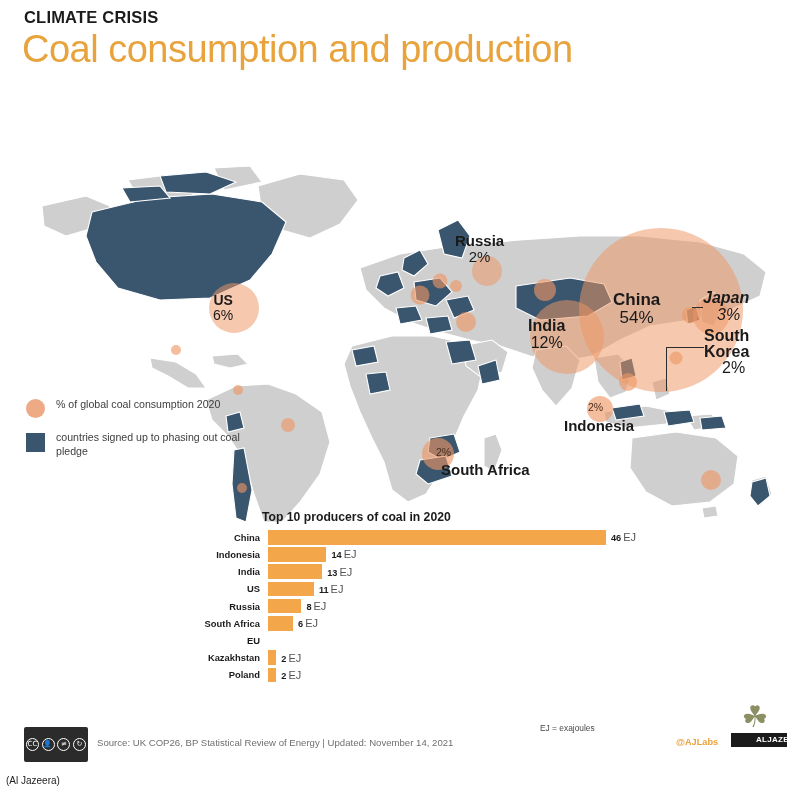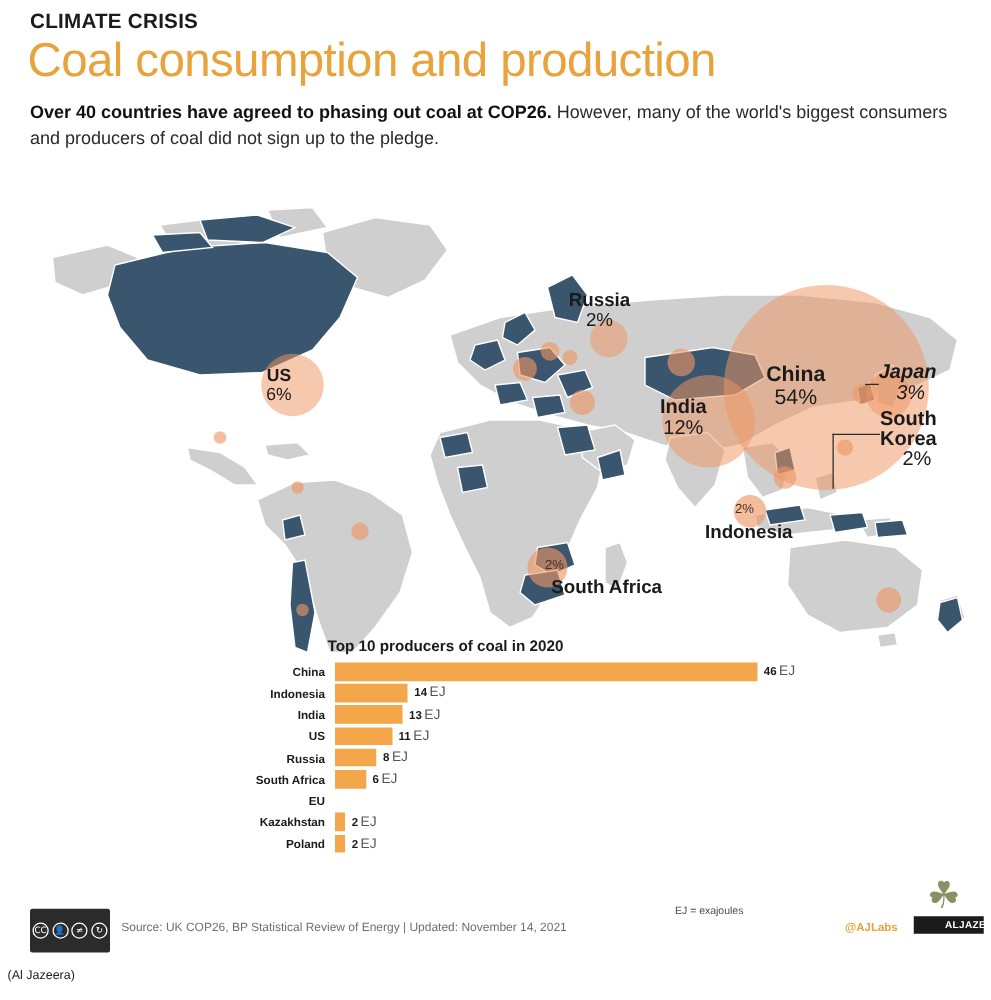--- a/index.html
+++ b/index.html
@@ -125,21 +125,20 @@
     font-size: 10px; color: #222;
   }
 </style>
 </head>
 <body>
 
 <div id="infographic">
 
   <div class="kicker">CLIMATE CRISIS</div>
   <div class="headline">Coal consumption and production</div>
-  <div class="standfirst"><b>Over 40 countries have agreed to phasing out coal at COP26.</b><span> However, many of the world's biggest consumers and producers of coal did not sign up to the pledge.</span></div>
 
   <div id="map-wrap">
     <svg id="map-svg" width="793" height="375" viewBox="0 0 793 375">
       <g fill="#cfcfcf" stroke="#ffffff" stroke-width="1.1">
 
         <path d="M258 36 L300 24 L344 30 L358 50 L340 74 L310 88 L282 80 L262 62 Z"></path>
 
         <path d="M42 56 L86 46 L110 56 L100 76 L66 86 L44 76 Z"></path>
 
         <path d="M128 30 L176 24 L206 34 L186 50 L140 50 Z"></path>
@@ -283,20 +282,34 @@
     </div>
     <div class="maplabel" style="left:436px; top:297px; font-size:10.5px; color:#4a2f1c;">
       <span class="pc">2%</span>
     </div>
 
     <div class="leader" style="left:692px; top:157px; width:11px; height:1.4px;"></div>
     <div class="leader" style="left:666px; top:197px; width:1.4px; height:44px;"></div>
     <div class="leader" style="left:666px; top:197px; width:38px; height:1.4px;"></div>
   </div>
 
+  <div id="legend">
+    <div class="legend-row">
+      <div class="legend-swatch">
+          <div class="sw-circle"></div>
+        </div>
+      <div class="legend-text">% of global coal consumption 2020</div>
+    </div>
+    <div class="legend-row">
+      <div class="legend-swatch">
+          <div class="sw-square"></div>
+        </div>
+      <div class="legend-text">countries signed up to phasing out coal pledge</div>
+    </div>
+  </div>
 
   <div id="chart">
     <div id="chart-title">Top 10 producers of coal in 2020</div>
     <div id="bar-rows">
         <div class="bar-row">
           <div class="bar-label">China</div>
           <div class="bar-track">
             <div class="bar-fill" style="width: 338px; background: rgb(244, 166, 74);"></div>
             <div class="bar-value"><span>46</span><span class="unit">EJ</span></div>
           </div>

